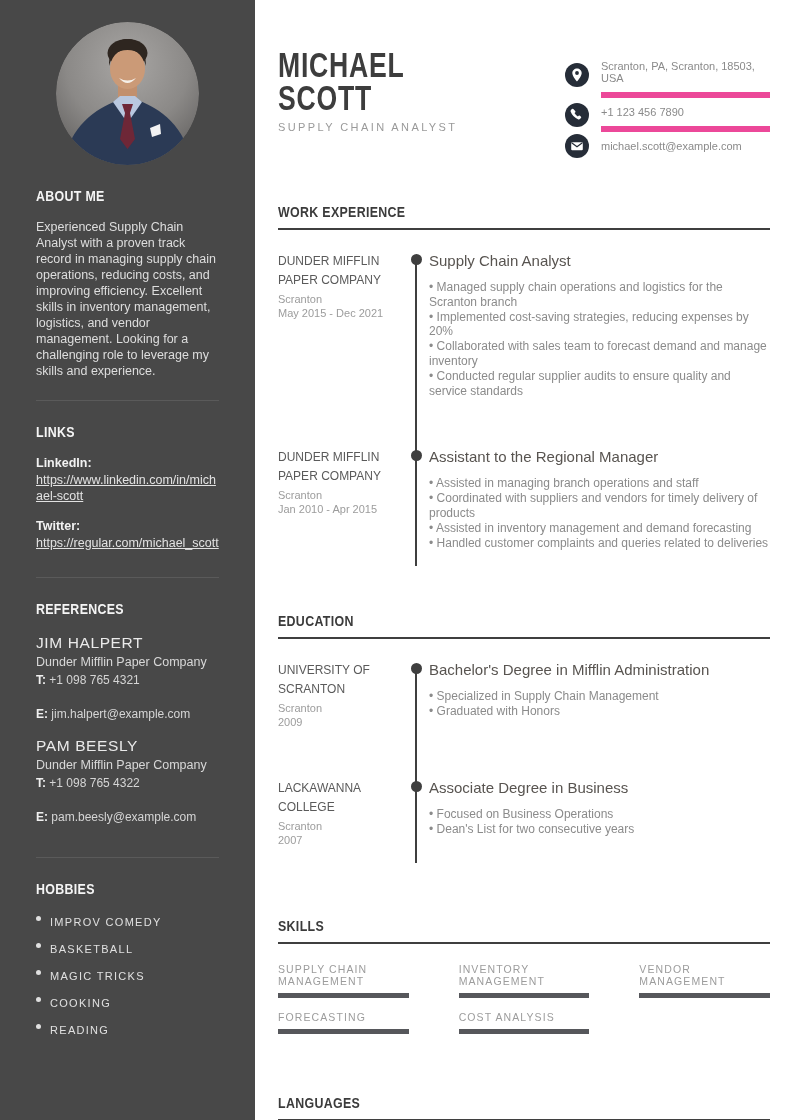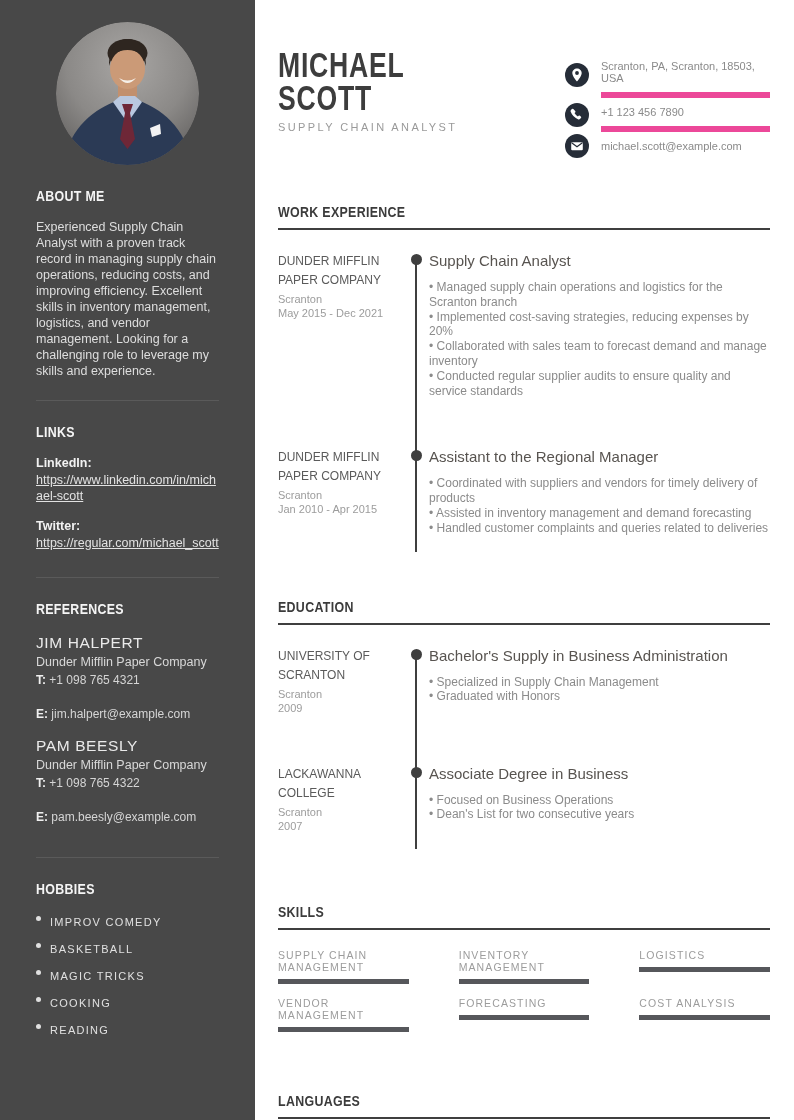--- a/index.html
+++ b/index.html
@@ -232,20 +232,21 @@
         <div class="entry">
           <div class="entry-meta">
             <div class="company">DUNDER MIFFLIN PAPER COMPANY</div>
             <div class="meta-sub">Scranton</div>
             <div class="meta-sub" style="margin-top:1px;">Jan 2010 - Apr 2015</div>
           </div>
           <div class="entry-body">
             <span class="dot"></span>
             <div class="etitle">Assistant to the Regional Manager</div>
             <div class="bullets">
+              <div class="b">Assisted in managing branch operations and staff</div>
               <div class="b">Coordinated with suppliers and vendors for timely delivery of products</div>
               <div class="b">Assisted in inventory management and demand forecasting</div>
               <div class="b">Handled customer complaints and queries related to deliveries</div>
             </div>
           </div>
         </div>
       </div>
     </section>
 
     <section class="sec-edu">
@@ -255,21 +256,21 @@
       <div class="entries">
         <div class="tline"></div>
         <div class="entry">
           <div class="entry-meta">
             <div class="company">UNIVERSITY OF SCRANTON</div>
             <div class="meta-sub">Scranton</div>
             <div class="meta-sub" style="margin-top:1px;">2009</div>
           </div>
           <div class="entry-body">
             <span class="dot"></span>
-            <div class="etitle">Bachelor's Supply in Business Administration</div>
+            <div class="etitle">Bachelor's Degree in Mifflin Administration</div>
             <div class="bullets">
               <div class="b">Specialized in Supply Chain Management</div>
               <div class="b">Graduated with Honors</div>
             </div>
           </div>
         </div>
         <div class="entry">
           <div class="entry-meta">
             <div class="company">LACKAWANNA COLLEGE</div>
             <div class="meta-sub">Scranton</div>
@@ -298,26 +299,20 @@
               <div class="bar-fill" style="width: 100%;"></div>
             </div>
         </div>
         <div class="bar-cell">
           <div class="bar-label">INVENTORY MANAGEMENT</div>
           <div class="bar-track">
               <div class="bar-fill" style="width: 100%;"></div>
             </div>
         </div>
         <div class="bar-cell">
-          <div class="bar-label">LOGISTICS</div>
-          <div class="bar-track">
-              <div class="bar-fill" style="width: 100%;"></div>
-            </div>
-        </div>
-        <div class="bar-cell">
           <div class="bar-label">VENDOR MANAGEMENT</div>
           <div class="bar-track">
               <div class="bar-fill" style="width: 100%;"></div>
             </div>
         </div>
         <div class="bar-cell">
           <div class="bar-label">FORECASTING</div>
           <div class="bar-track">
               <div class="bar-fill" style="width: 100%;"></div>
             </div>

